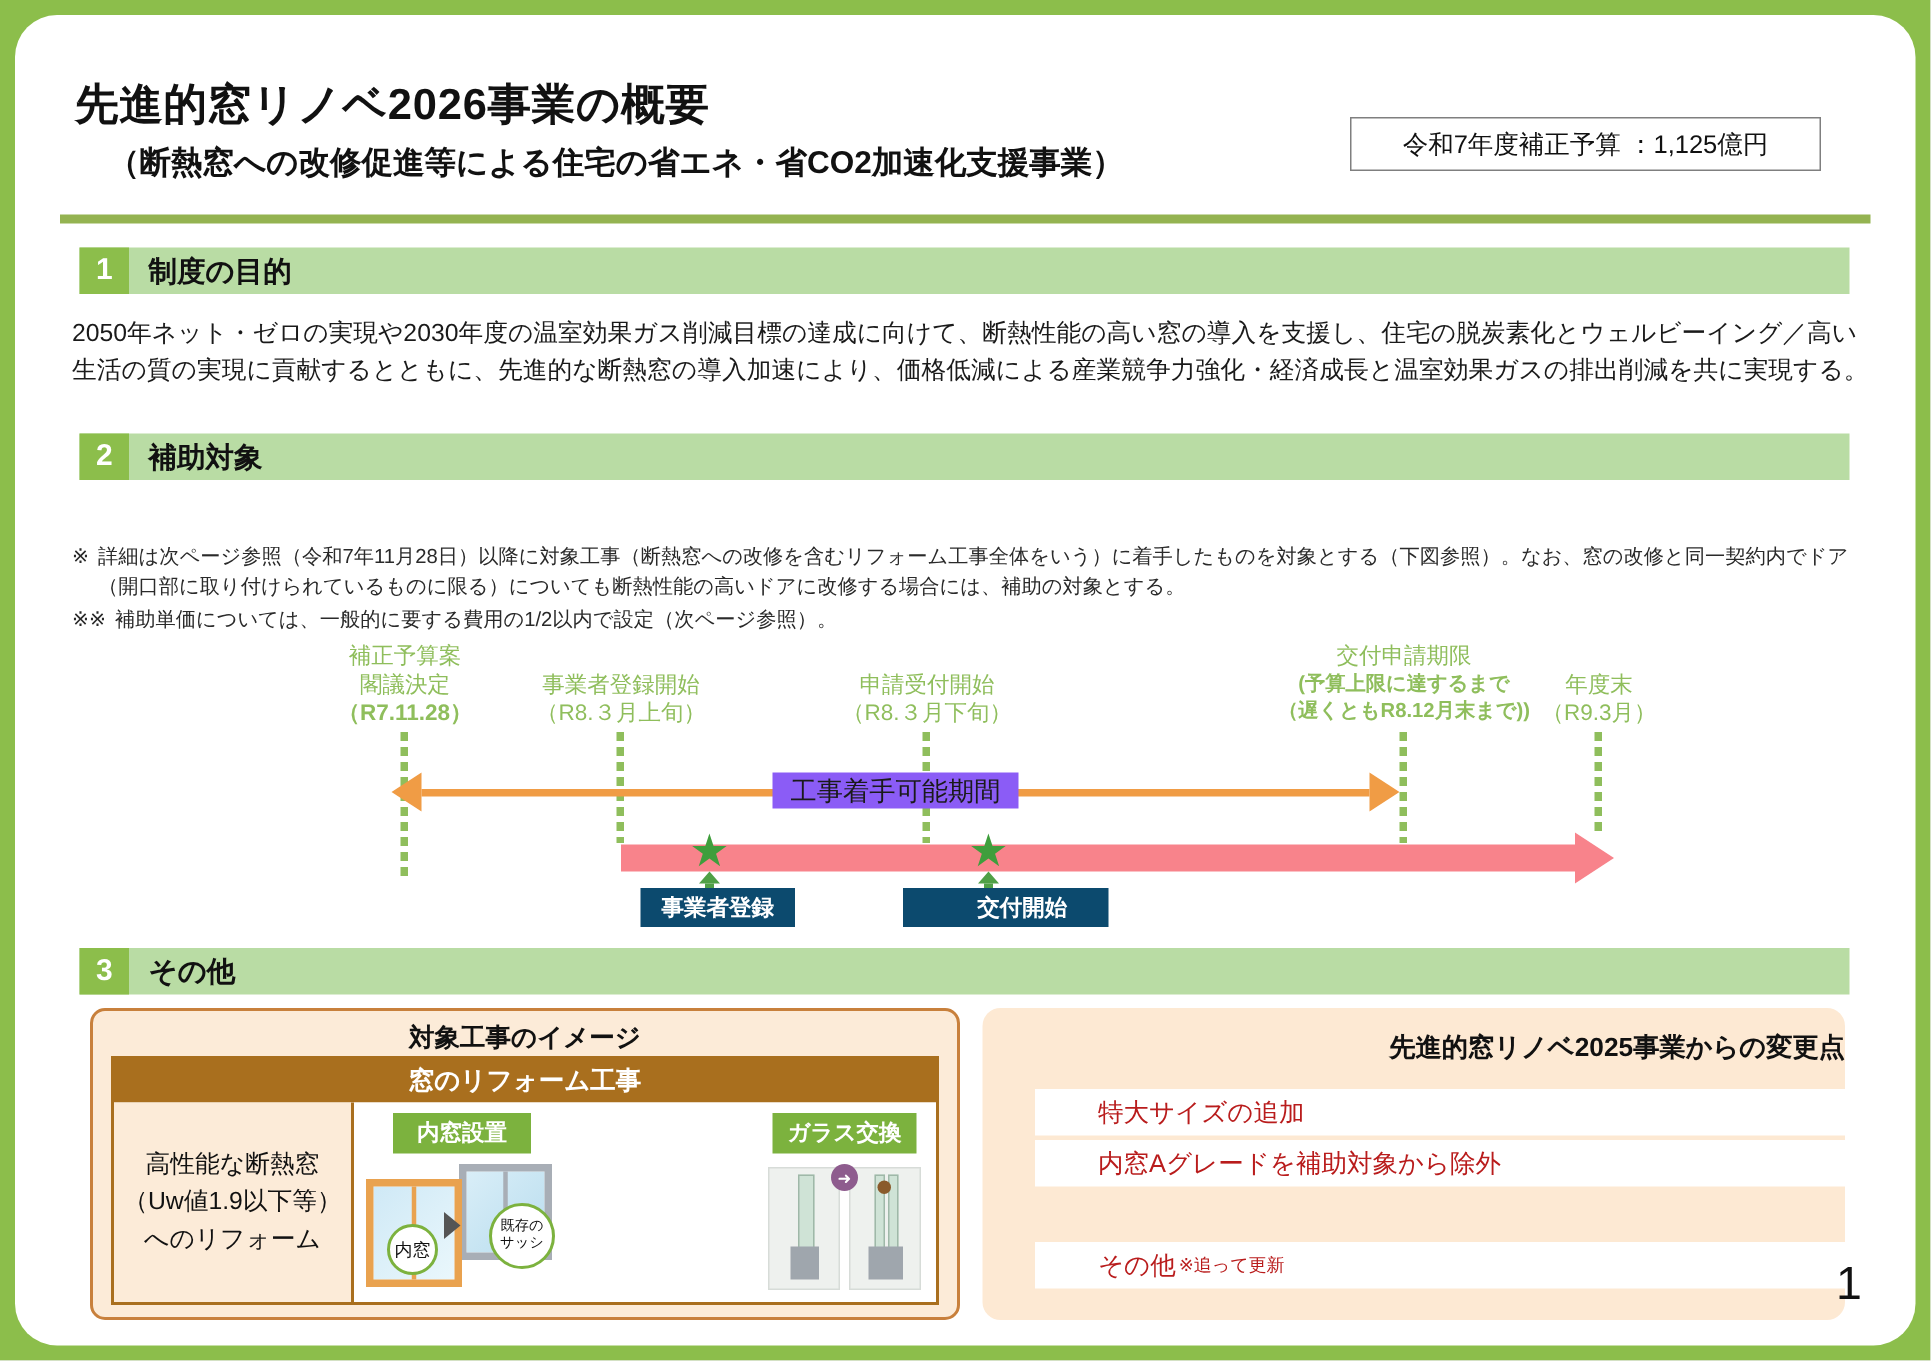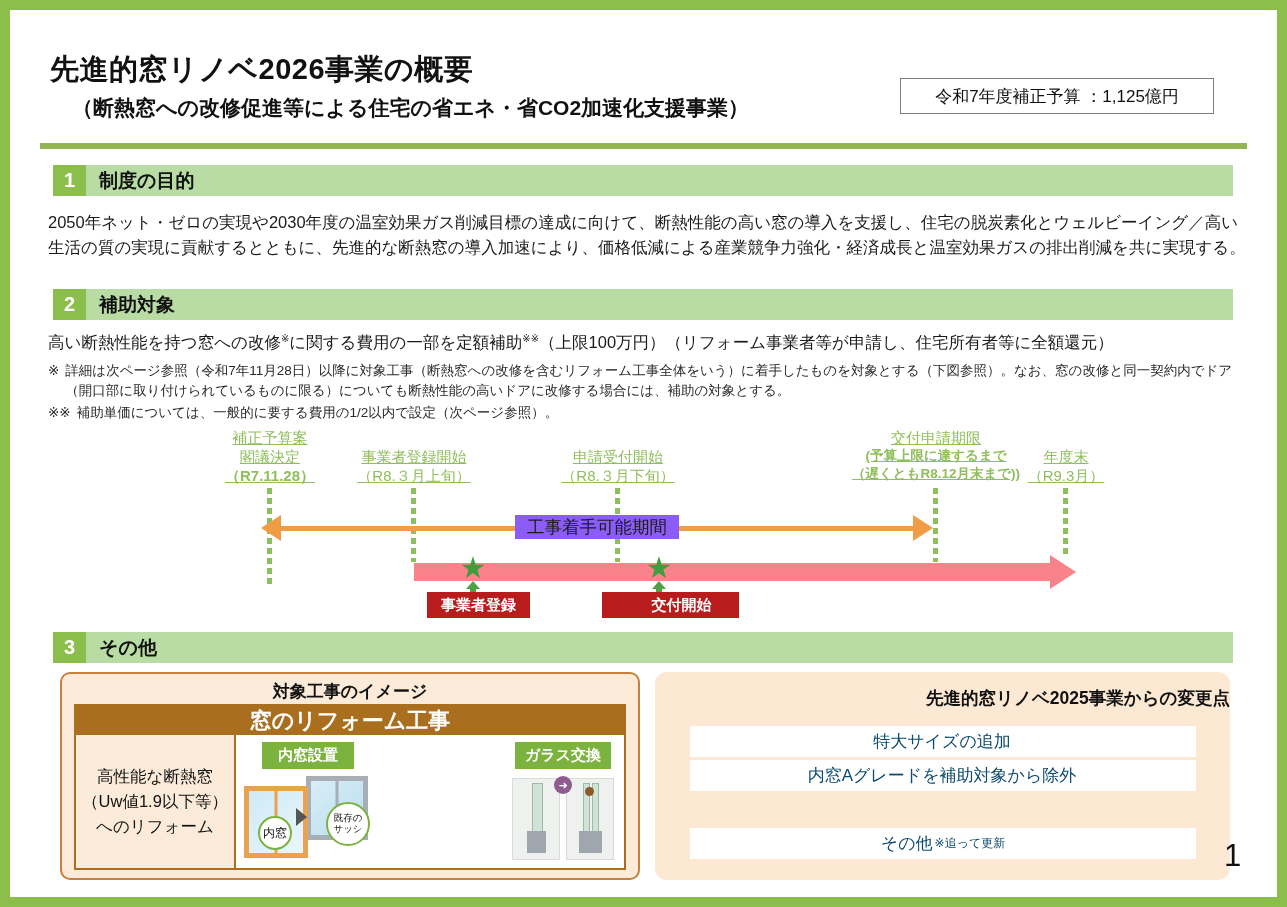--- a/index.html
+++ b/index.html
@@ -1,79 +1,79 @@
 <!DOCTYPE html>
 <html lang="ja"><head>
 <meta charset="utf-8">
 <style>
   html,body{margin:0;padding:0;background:#e8e8e8;font-family:"Liberation Sans","DejaVu Sans",sans-serif;}
   .frame{width:1287px;height:907px;box-sizing:border-box;background:#8CBE4B;padding:10px;position:relative;}
-  .page{position:relative;width:1267px;height:887px;background:#ffffff;overflow:hidden;}
+  .page{position:relative;width:1267px;height:887px;background:#ffffff;overflow:hidden;border-radius:28px;}
   .abs{position:absolute;}
 
   
   .title{left:40px;top:40px;font-size:29px;font-weight:bold;color:#111;letter-spacing:0.5px;}
   .subtitle{left:62px;top:84px;font-size:21px;font-weight:bold;color:#111;}
   .budget{left:890px;top:68px;width:312px;height:34px;border:1px solid #7f7f7f;display:flex;align-items:center;justify-content:center;font-size:17px;color:#111;background:#fff;}
   .divider{left:30px;top:133px;width:1207px;height:6px;background:#94B351;}
 
   
   .sec-head{height:31px;width:1180px;left:43px;background:#B9DCA4;display:flex;}
   .sec-num{width:33px;background:#8CBE4B;color:#fff;font-weight:bold;font-size:20px;display:flex;align-items:center;justify-content:center;}
   .sec-title{font-size:19px;font-weight:bold;color:#111;display:flex;align-items:center;padding-left:13px;}
 
   .body-text{left:38px;width:1198px;font-size:16.5px;line-height:24.5px;color:#1a1a1a;}
   .lead{left:38px;width:1198px;font-size:16.5px;color:#1a1a1a;}
   .lead .sup{font-size:10px;vertical-align:super;}
   .note{left:38px;width:1202px;font-size:13.5px;line-height:20px;color:#2a2a2a;display:flex;}
   .note .mk{flex:none;padding-right:6px;}
 
   
-  .ms{position:absolute;text-align:center;color:#8FBE5C;font-size:15px;line-height:19px;transform:translateX(-50%);white-space:nowrap;text-decoration:underline;}
+  .ms{position:absolute;text-align:center;color:#8FBE5C;font-size:15px;line-height:19px;transform:translateX(-50%);white-space:nowrap;}
   .ms .b{font-weight:bold;}
   .ms .sm{font-size:13.5px;line-height:18px;}
   .dot{position:absolute;width:5px;background-image:repeating-linear-gradient(to bottom,#8FBE5C 0 6px,transparent 6px 10px);}
   .oshaft{left:271px;top:516px;width:632px;height:5px;background:#F09C45;}
   .ohead-l{left:251px;top:505px;width:0;height:0;border-top:13px solid transparent;border-bottom:13px solid transparent;border-right:20px solid #F09C45;}
   .ohead-r{left:903px;top:505px;width:0;height:0;border-top:13px solid transparent;border-bottom:13px solid transparent;border-left:20px solid #F09C45;}
   .period{left:587px;top:505px;transform:translateX(-50%);background:#8b5cf6;padding:0 12px;font-size:17.5px;color:#1a1a1a;white-space:nowrap;}
   .pshaft{left:404px;top:553px;width:636px;height:18px;background:#F8838B;}
   .phead{left:1040px;top:545px;width:0;height:0;border-top:17px solid transparent;border-bottom:17px solid transparent;border-left:26px solid #F8838B;}
   .star{position:absolute;top:543px;transform:translateX(-50%);font-size:30px;line-height:30px;color:#3F9E3C;}
   .uparrow{position:absolute;top:571px;transform:translateX(-50%);width:14px;}
   .uparrow .tri{width:0;height:0;border-left:7px solid transparent;border-right:7px solid transparent;border-bottom:8px solid #4FA046;margin:0 auto;}
   .uparrow .stem{width:6px;height:4px;background:#4FA046;margin:0 auto;}
-  .tag{position:absolute;top:582px;height:26px;background:#b91c1c;color:#fff;font-weight:bold;font-size:15px;display:flex;align-items:center;justify-content:center;}
+  .tag{position:absolute;top:582px;height:26px;background:#0c4a6e;color:#fff;font-weight:bold;font-size:15px;display:flex;align-items:center;justify-content:center;}
 
   
   .imgbox{left:50px;top:662px;width:580px;height:208px;background:#FCEBD8;border:2px solid #C8803C;border-radius:10px;box-sizing:border-box;}
   .imgbox-title{position:absolute;left:0;top:6px;width:100%;text-align:center;font-size:17px;font-weight:bold;color:#111;}
   .wtable{position:absolute;left:12px;top:30px;width:552px;height:166px;border:2px solid #A96F1E;background:#fff;box-sizing:border-box;}
-  .wt-head{height:29px;background:#A96F1E;color:#fff;font-weight:bold;font-size:22px;display:flex;align-items:center;justify-content:center;}
+  .wt-head{height:29px;background:#A96F1E;color:#fff;font-weight:bold;font-size:17px;display:flex;align-items:center;justify-content:center;}
   .wt-body{display:flex;height:133px;}
   .wt-left{width:158px;flex:none;background:#FCEBD8;border-right:2px solid #A96F1E;display:flex;flex-direction:column;align-items:center;justify-content:center;font-size:16.5px;line-height:25px;color:#111;text-align:center;}
   .wt-right{flex:1;position:relative;background:#fff;}
   .wcol{position:absolute;top:7px;}
   .wcol-h{height:27px;background:#7CB23E;color:#fff;font-weight:bold;font-size:15px;display:flex;align-items:center;justify-content:center;margin:0 auto;}
   .illus{position:relative;height:86px;margin-top:7px;}
 
   
   .win{position:absolute;box-sizing:border-box;}
   .win .mid{position:absolute;top:0;left:50%;width:3px;height:100%;transform:translateX(-50%);}
   .badge{position:absolute;border-radius:50%;background:#fff;border:2px solid #7CB23E;color:#111;display:flex;align-items:center;justify-content:center;text-align:center;box-sizing:border-box;}
   .garrow{position:absolute;width:0;height:0;border-top:9px solid transparent;border-bottom:9px solid transparent;}
   .panel{position:absolute;background:#eef1ee;border:1px solid #d7dcd8;box-sizing:border-box;}
   .glass{position:absolute;background:#CFE3D6;border:1px solid #9FB8A8;}
   .holder{position:absolute;background:#9FA6AD;}
   .pbadge{position:absolute;width:18px;height:18px;border-radius:50%;background:#8E5C8E;color:#fff;font-size:11px;display:flex;align-items:center;justify-content:center;}
   .bluechev{position:absolute;width:0;height:0;border-left:5px solid transparent;border-right:5px solid transparent;border-bottom:6px solid #5BB8D4;}
 
   .chgbox{left:645px;top:662px;width:575px;height:208px;background:#FDE9D3;border-radius:12px;}
   .chg-title{position:absolute;left:0;top:14px;width:100%;text-align:right;font-size:17.5px;font-weight:bold;color:#111;}
-  .chg-row{position:absolute;left:35px;width:506px;height:31px;background:#ffffff;display:flex;align-items:center;justify-content:center;font-size:17px;color:#0c4a6e;}
+  .chg-row{position:absolute;left:35px;width:506px;height:31px;background:#ffffff;display:flex;align-items:center;justify-content:flex-start;font-size:17px;color:#b91c1c;padding-left:42px;}
   .chg-row .nt{font-size:12px;margin-left:2px;}
 
   .pagenum{left:1214px;top:828px;font-size:31px;color:#111;}
 </style>
 </head>
 <body>
 
 <div class="frame">
   <div class="page">
 
@@ -84,23 +84,20 @@
 
     <div class="abs sec-head" style="top:155px;">
       <div class="sec-num">1</div>
       <div class="sec-title">制度の目的</div>
     </div>
     <div class="abs body-text" style="top:200px;">2050年ネット・ゼロの実現や2030年度の温室効果ガス削減目標の達成に向けて、断熱性能の高い窓の導入を支援し、住宅の脱炭素化とウェルビーイング／高い生活の質の実現に貢献するとともに、先進的な断熱窓の導入加速により、価格低減による産業競争力強化・経済成長と温室効果ガスの排出削減を共に実現する。</div>
 
     <div class="abs sec-head" style="top:279px;">
       <div class="sec-num">2</div>
       <div class="sec-title">補助対象</div>
-    </div>
-    <div class="abs lead" style="top:322px;">
-      <span>高い断熱性能を持つ窓への改修</span><span class="sup">※</span><span>に関する費用の一部を定額補助</span><span class="sup">※※</span><span>（上限100万円）（リフォーム事業者等が申請し、住宅所有者等に全額還元）</span>
     </div>
     <div class="abs note" style="top:351px;">
       <span class="mk">※</span>
       <span>詳細は次ページ参照（令和7年11月28日）以降に対象工事（断熱窓への改修を含むリフォーム工事全体をいう）に着手したものを対象とする（下図参照）。なお、窓の改修と同一契約内でドア（開口部に取り付けられているものに限る）についても断熱性能の高いドアに改修する場合には、補助の対象とする。</span>
     </div>
     <div class="abs note" style="top:393px;">
       <span class="mk">※※</span>
       <span>補助単価については、一般的に要する費用の1/2以内で設定（次ページ参照）。</span>
     </div>
 

